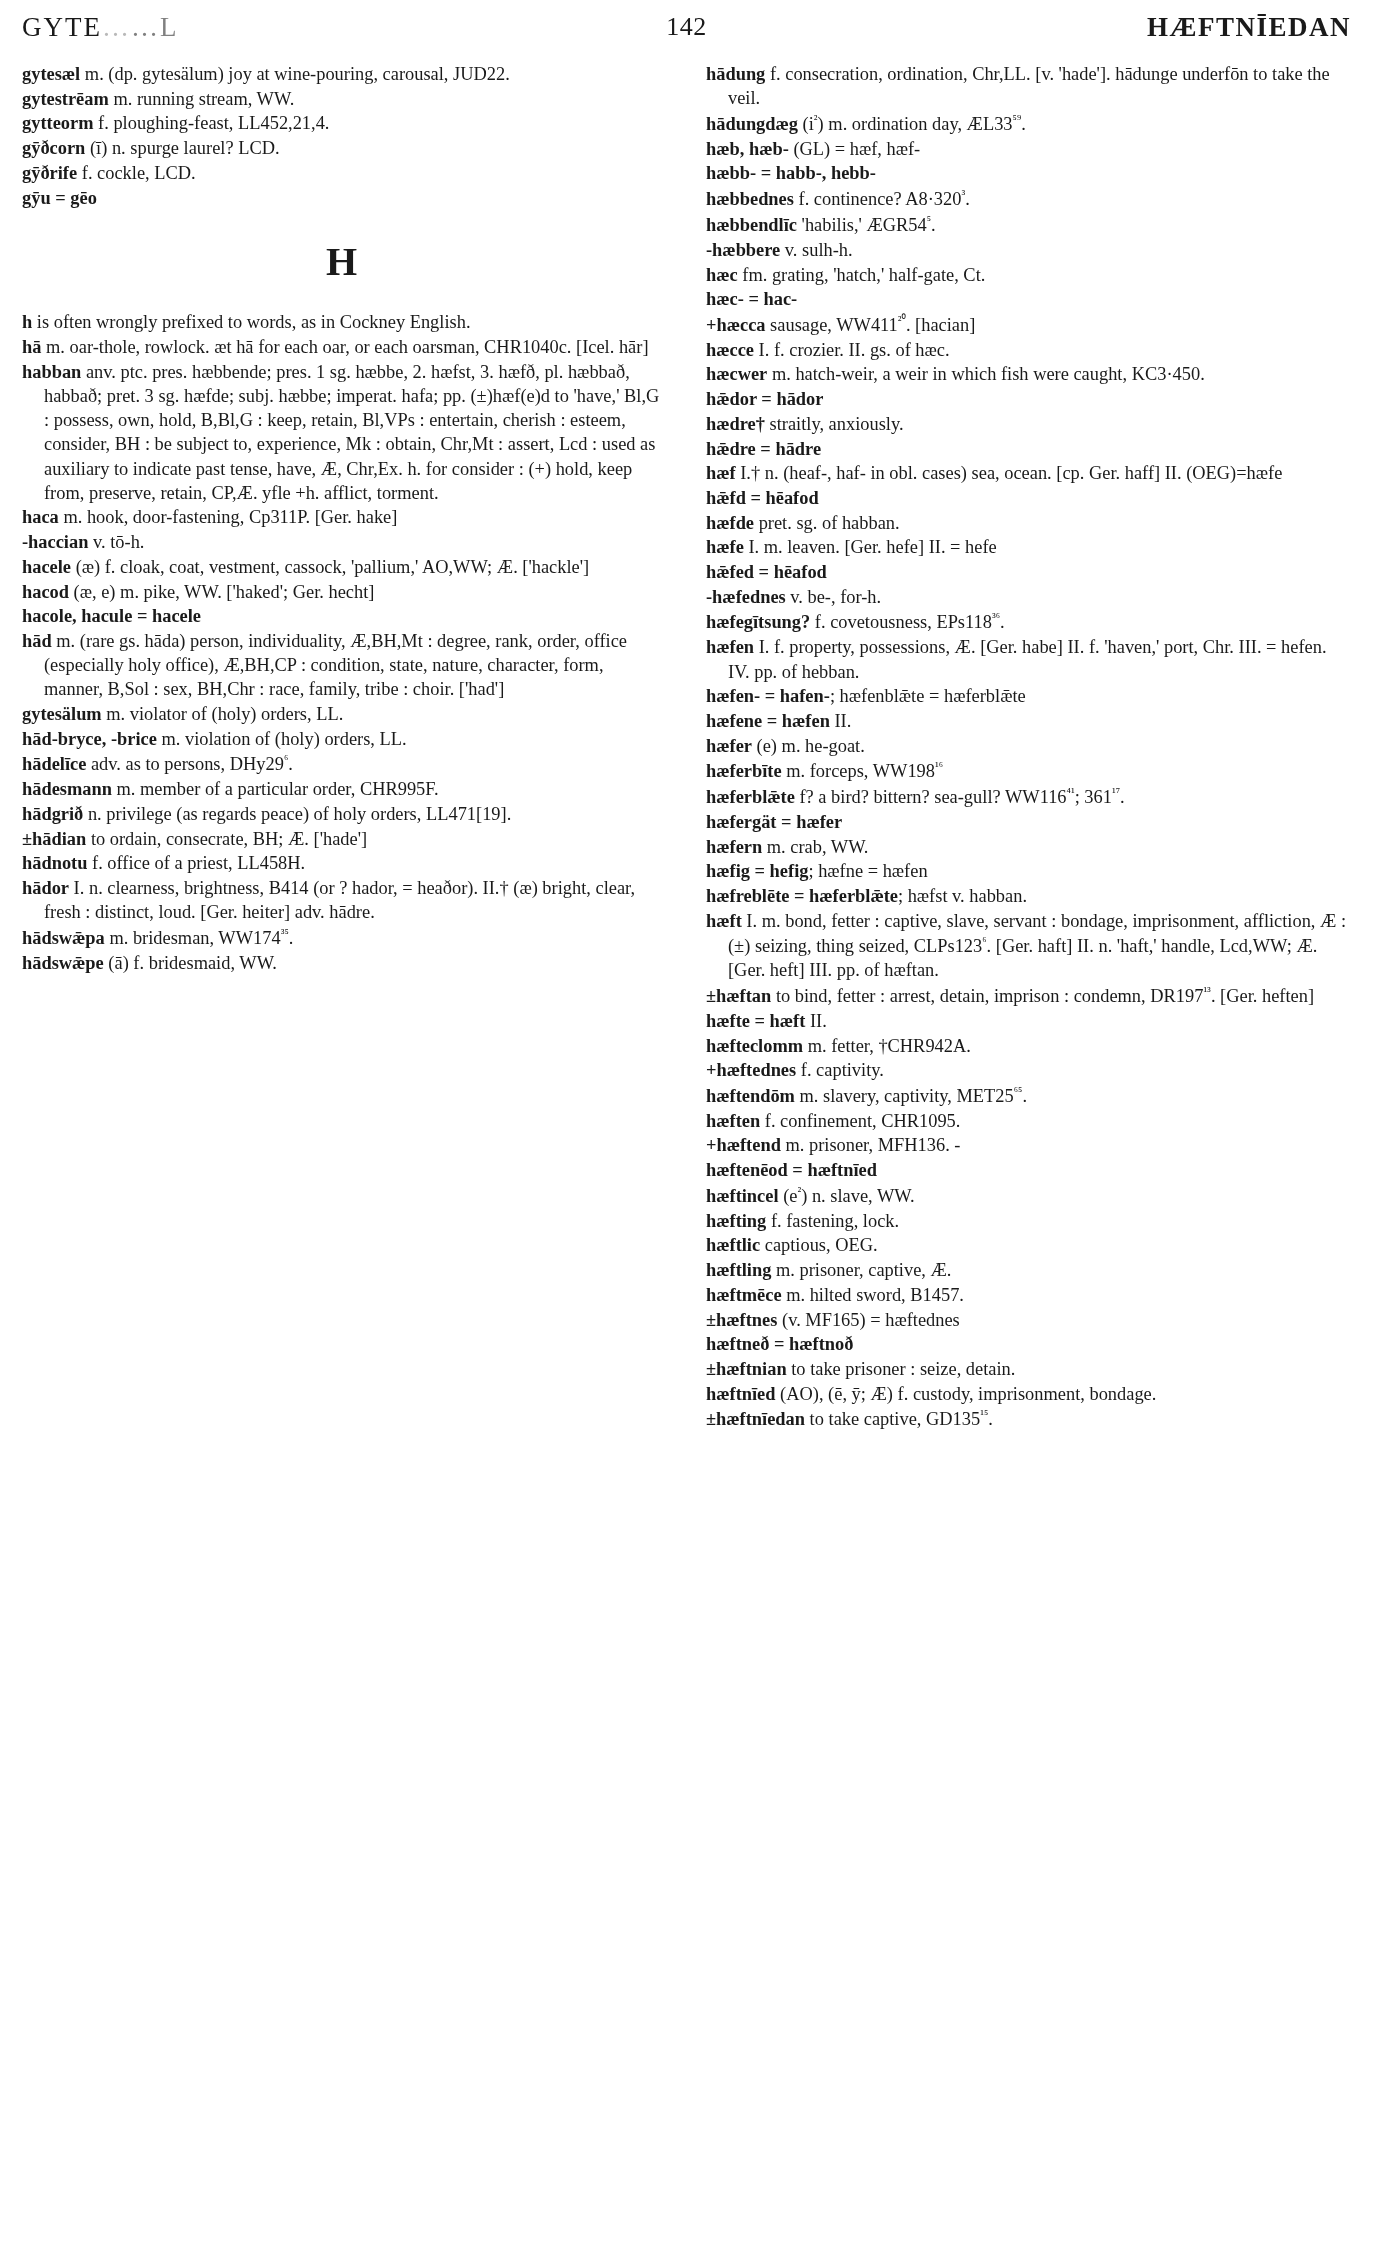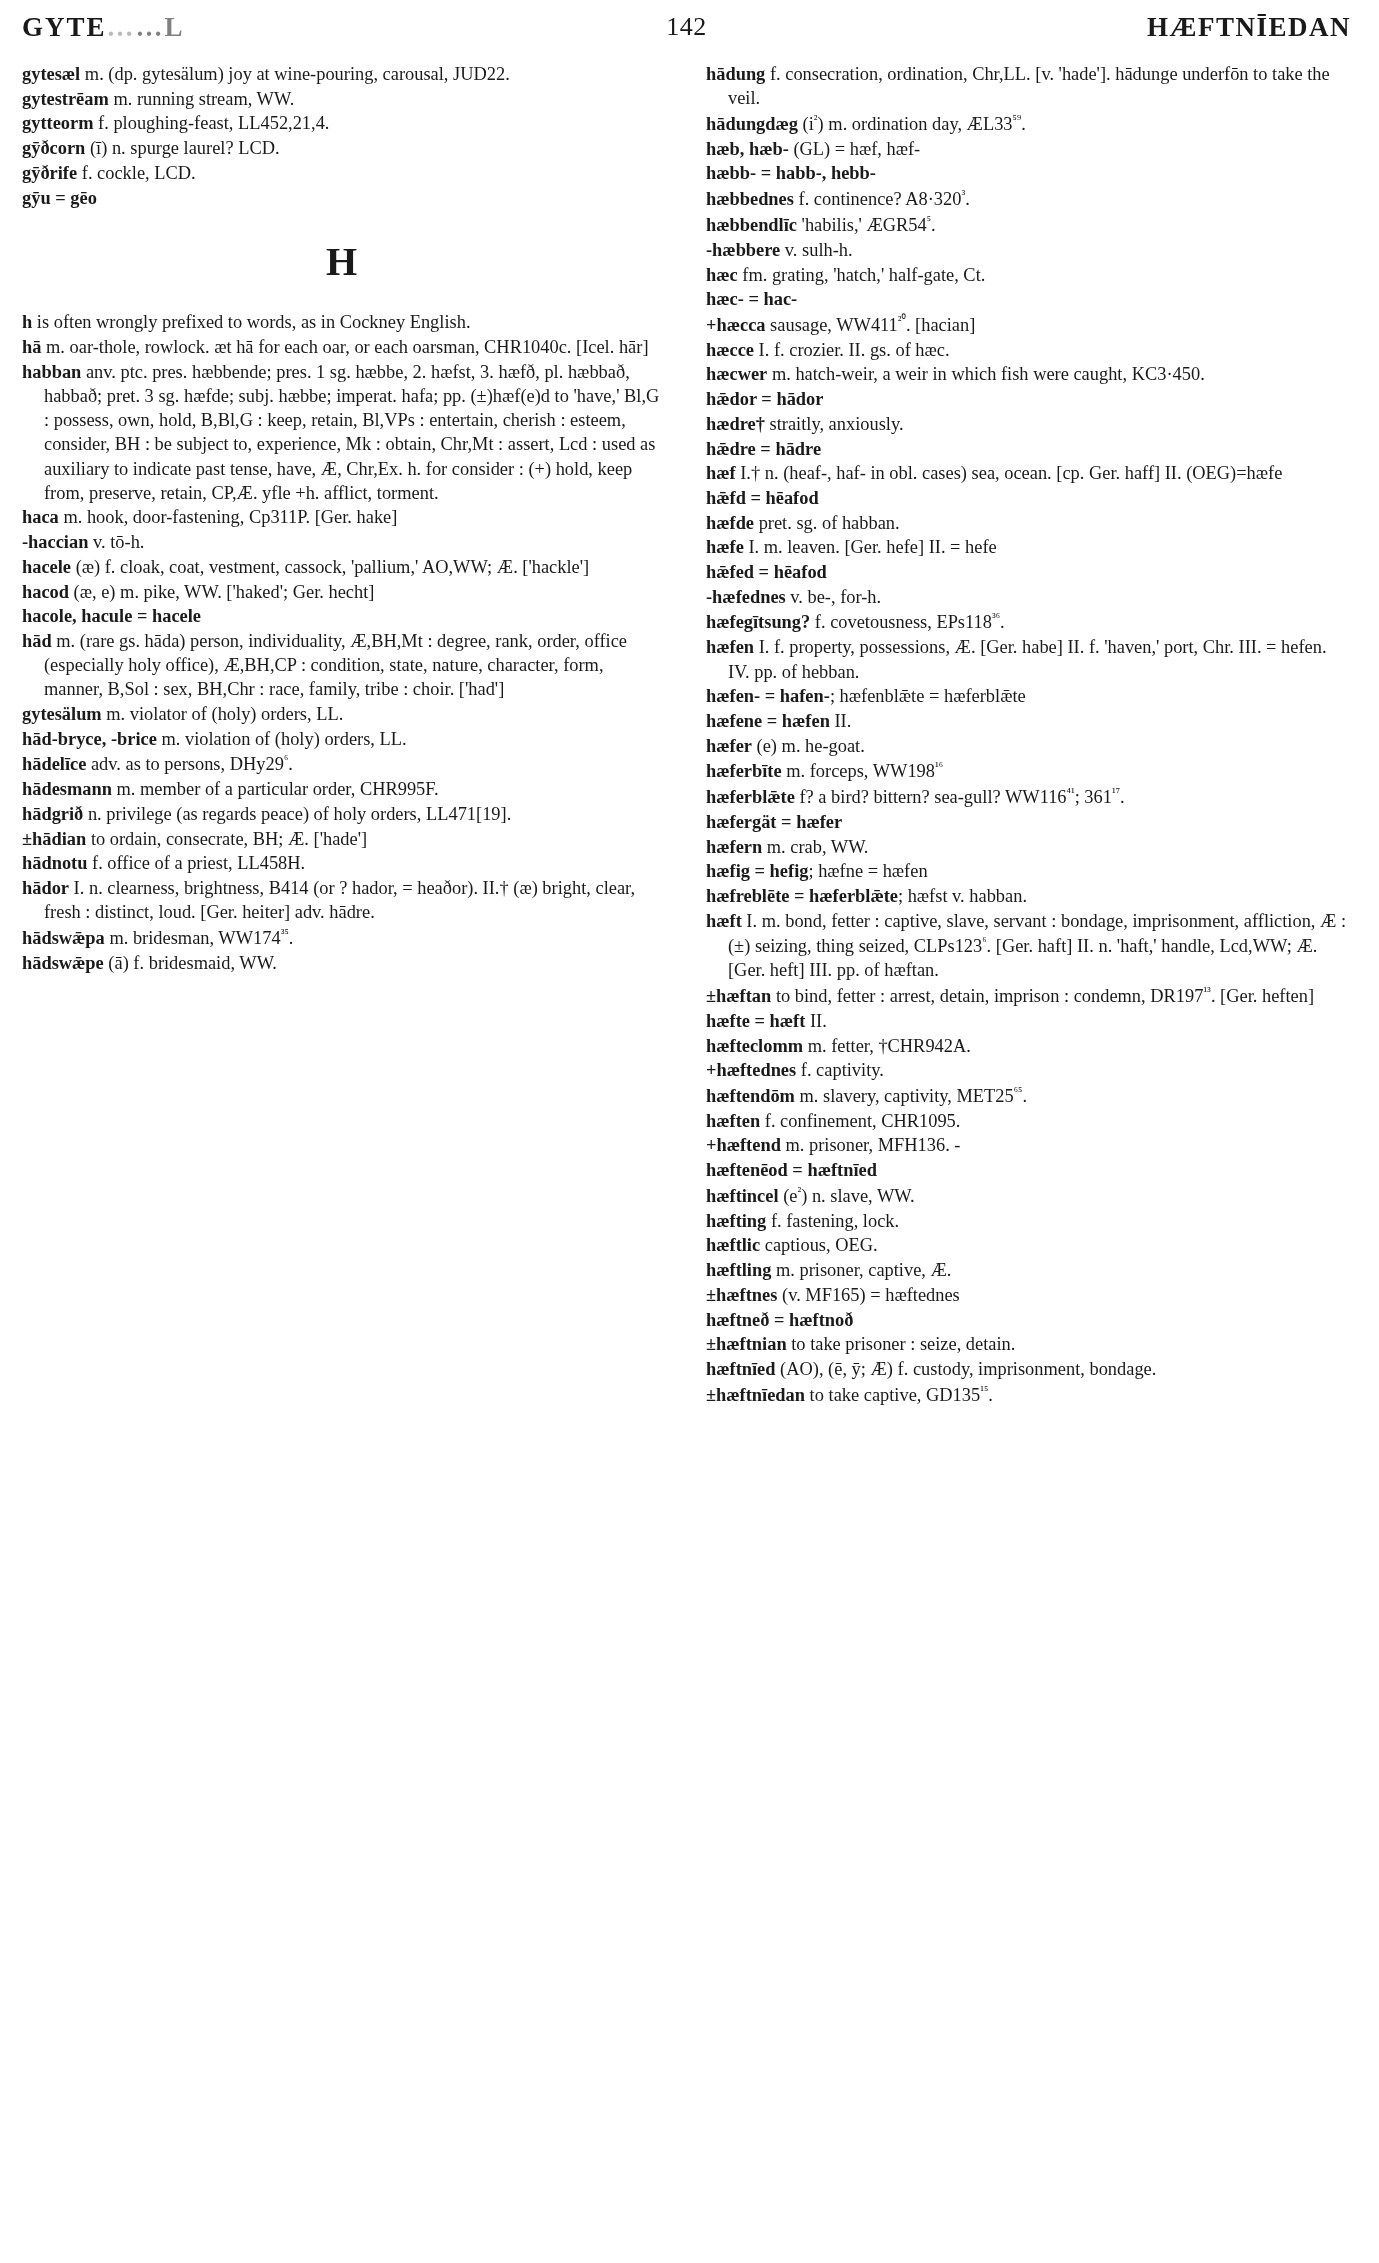--- a/index.html
+++ b/index.html
@@ -28,21 +28,21 @@
     left: 22px;
     right: 28px;
     height: 36px;
     display: flex;
     align-items: baseline;
     justify-content: space-between;
     font-size: 27px;
     letter-spacing: 0.5px;
   }
   .header .hdr-left {
-    font-weight: bold;
+    font-weight: normal;
     font-family: "Liberation Serif", serif;
     letter-spacing: 2px;
     white-space: nowrap;
     position: relative;
   }
   
   .header .hdr-left .fade1 { opacity: 0.30; }
   .header .hdr-left .fade2 { opacity: 0.55; }
   .header .hdr-center {
     font-weight: normal;
@@ -171,20 +171,21 @@
         <div class="entry"><span class="hw">hæfteclomm</span> m. fetter, †CHR942A.</div>
         <div class="entry"><span class="hw">+hæftednes</span> f. captivity.</div>
         <div class="entry"><span class="hw">hæftendōm</span> m. slavery, captivity, MET25<span class="sup">⁶⁵</span>.</div>
         <div class="entry"><span class="hw">hæften</span> f. confinement, CHR1095.</div>
         <div class="entry"><span class="hw">+hæftend</span> m. prisoner, MFH136.   -</div>
         <div class="entry"><span class="hw">hæftenēod = hæftnīed</span></div>
         <div class="entry"><span class="hw">hæftincel</span> (e<span class="sup">²</span>) n. slave, WW.</div>
         <div class="entry"><span class="hw">hæfting</span> f. fastening, lock.</div>
         <div class="entry"><span class="hw">hæftlic</span> captious, OEG.</div>
         <div class="entry"><span class="hw">hæftling</span> m. prisoner, captive, Æ.</div>
+        <div class="entry"><span class="hw">hæftmēce</span> m. hilted sword, B1457.</div>
         <div class="entry"><span class="hw">±hæftnes</span> (v. MF165) = hæftednes</div>
         <div class="entry"><span class="hw">hæftneð = hæftnoð</span></div>
         <div class="entry"><span class="hw">±hæftnian</span> to take prisoner : seize, detain.</div>
         <div class="entry"><span class="hw">hæftnīed</span> (AO), (ē, ȳ; Æ) f. custody, imprisonment, bondage.</div>
         <div class="entry"><span class="hw">±hæftnīedan</span> to take captive, GD135<span class="sup">¹⁵</span>.</div>
       </div>
   </div>
 
 </div>
 

